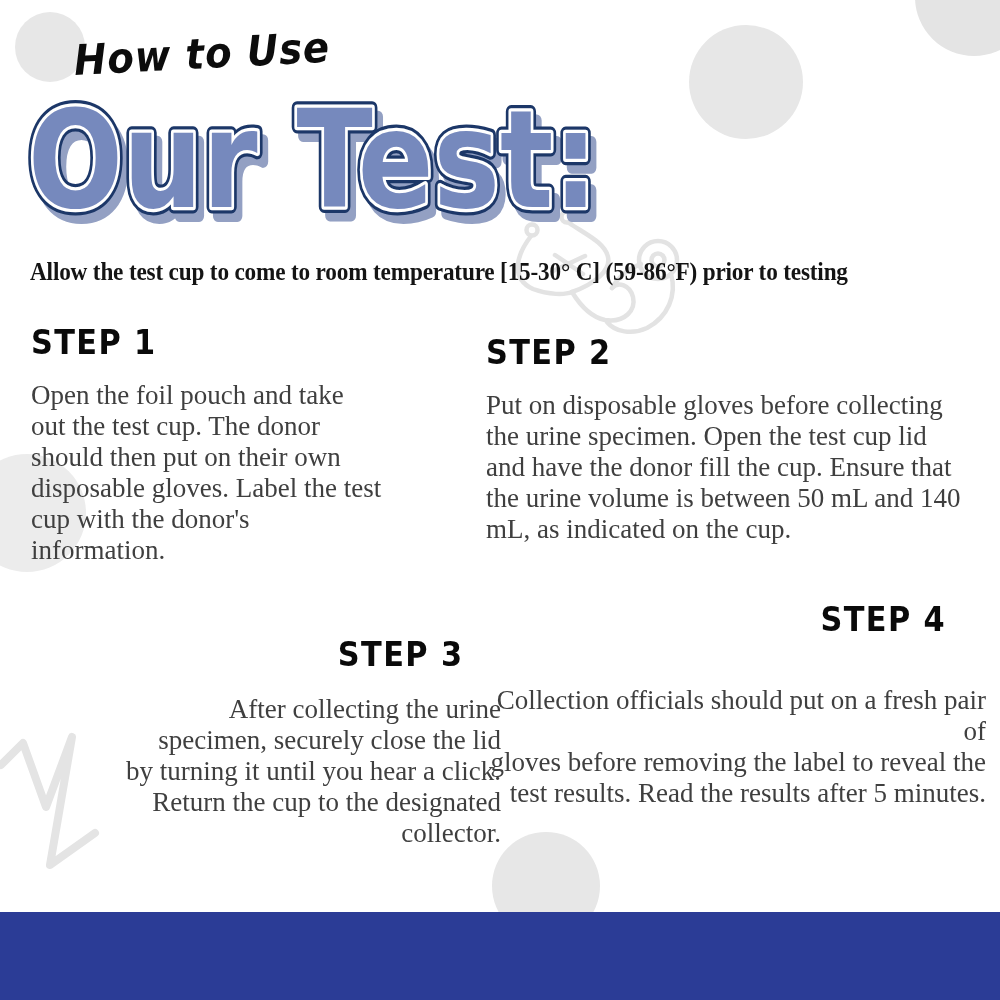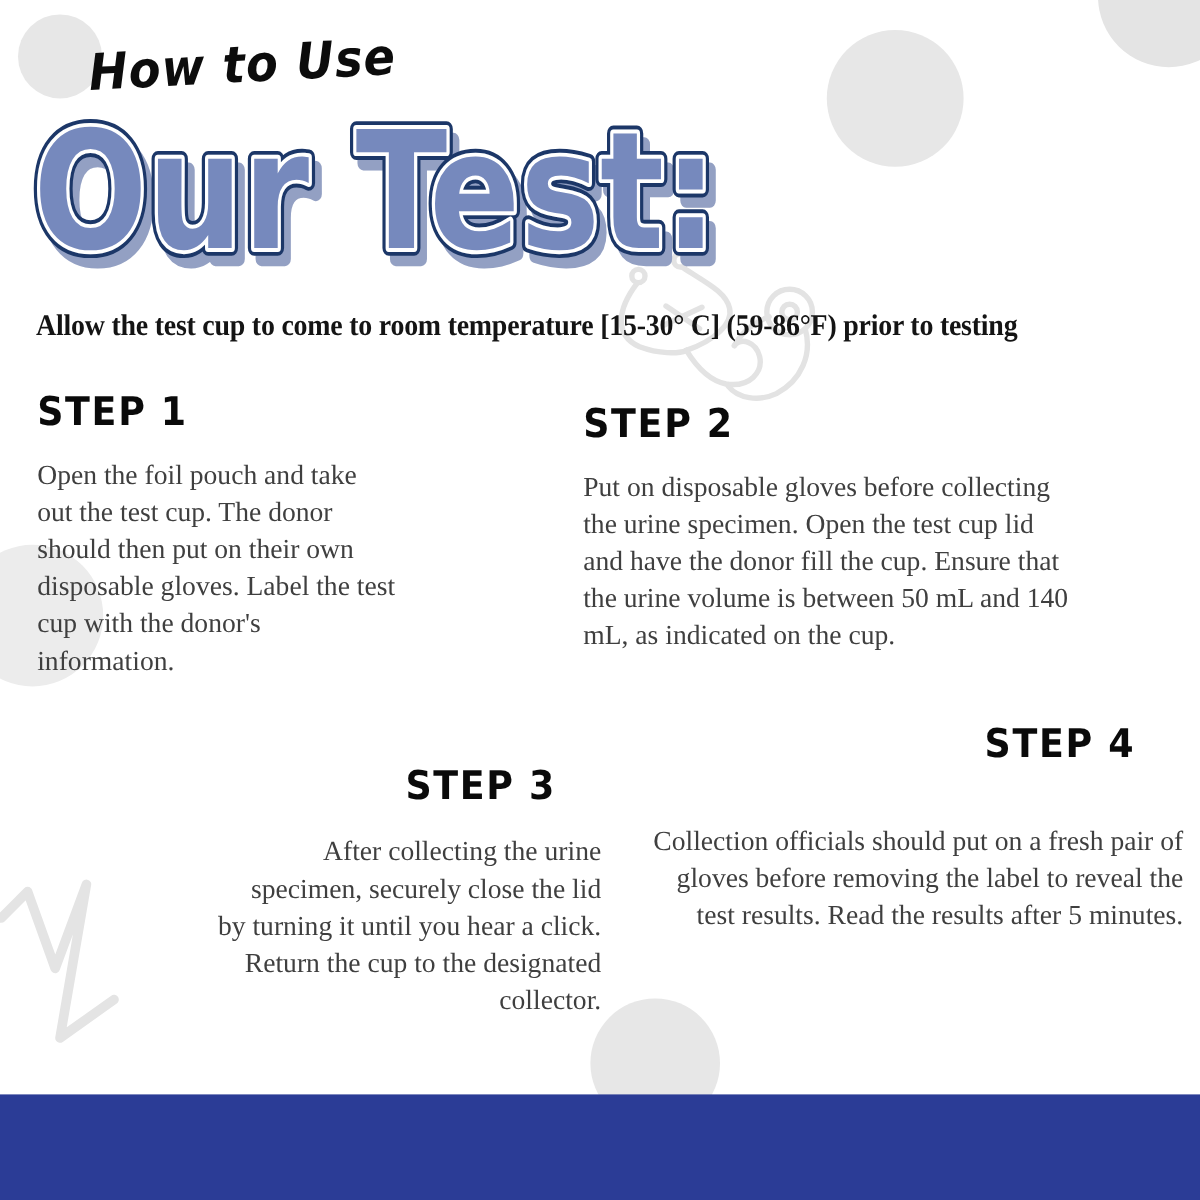--- a/index.html
+++ b/index.html
@@ -43,21 +43,21 @@
   #stethoscope-art { left:495px; top:195px; }
   #ekg-art { left:-6px; top:715px; }
 
   .step { position:absolute; z-index:2; }
   .step-label {
     font-family:"DejaVu Sans", sans-serif; font-weight:bold; font-size:33px;
     letter-spacing:1.5px; color:var(--heading-text,#0a0a0a); line-height:38px;
     transform:scaleX(.92); transform-origin:left top; white-space:nowrap;
   }
   .step-text {
-    font-family:"Liberation Serif", serif; font-size:23px; line-height:31px;
+    font-family:"Liberation Serif", serif; font-size:27px; line-height:31px;
     color:var(--body-text,#3f3f3f); white-space:pre-line;
   }
   #step-1 { left:31px;  top:324px; }
   #step-2 { left:486px; top:334px; }
   #step-3 { left:31px;  top:636px;text-align:right; }
   #step-4 { left:486px; top:601px;text-align:right; }
   #step-1 .step-text { margin-top:18px; width:380px; }
   #step-2 .step-text { margin-top:18px; width:480px; }
   #step-3 .step-text { margin-top:20px; width:430px;margin-left:40px; }
   #step-4 .step-text { margin-top:46px; width:500px; }

